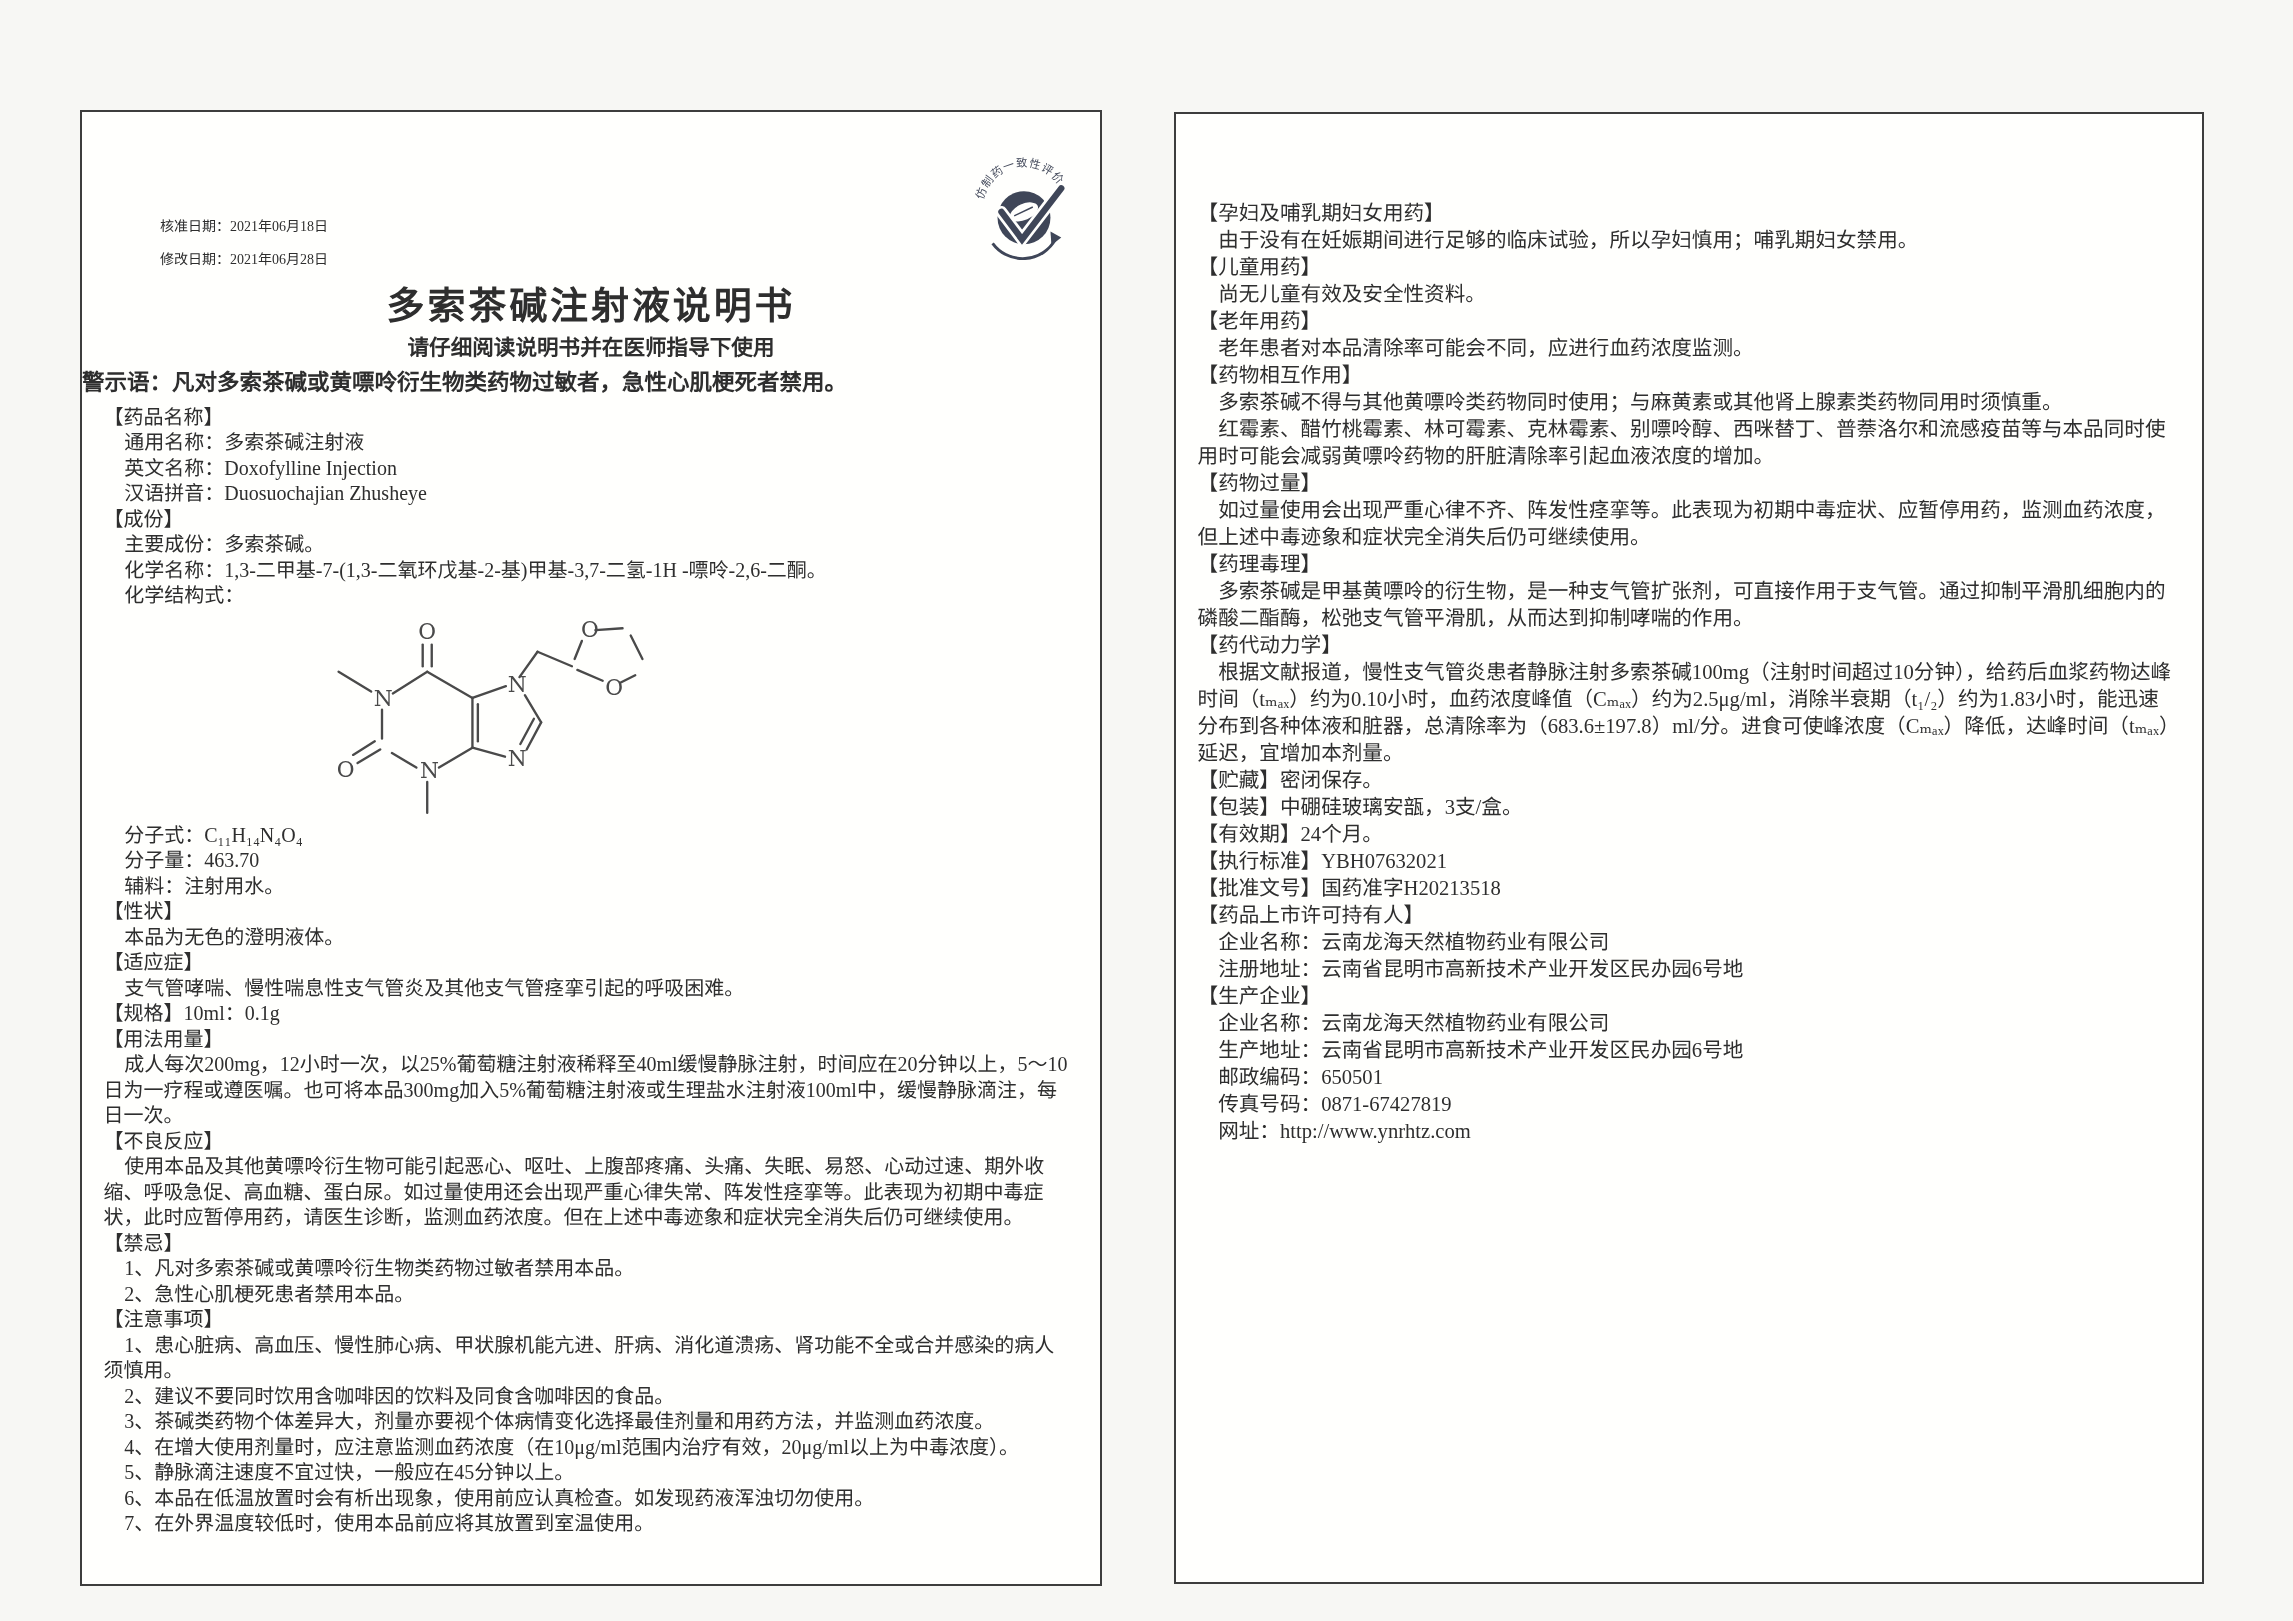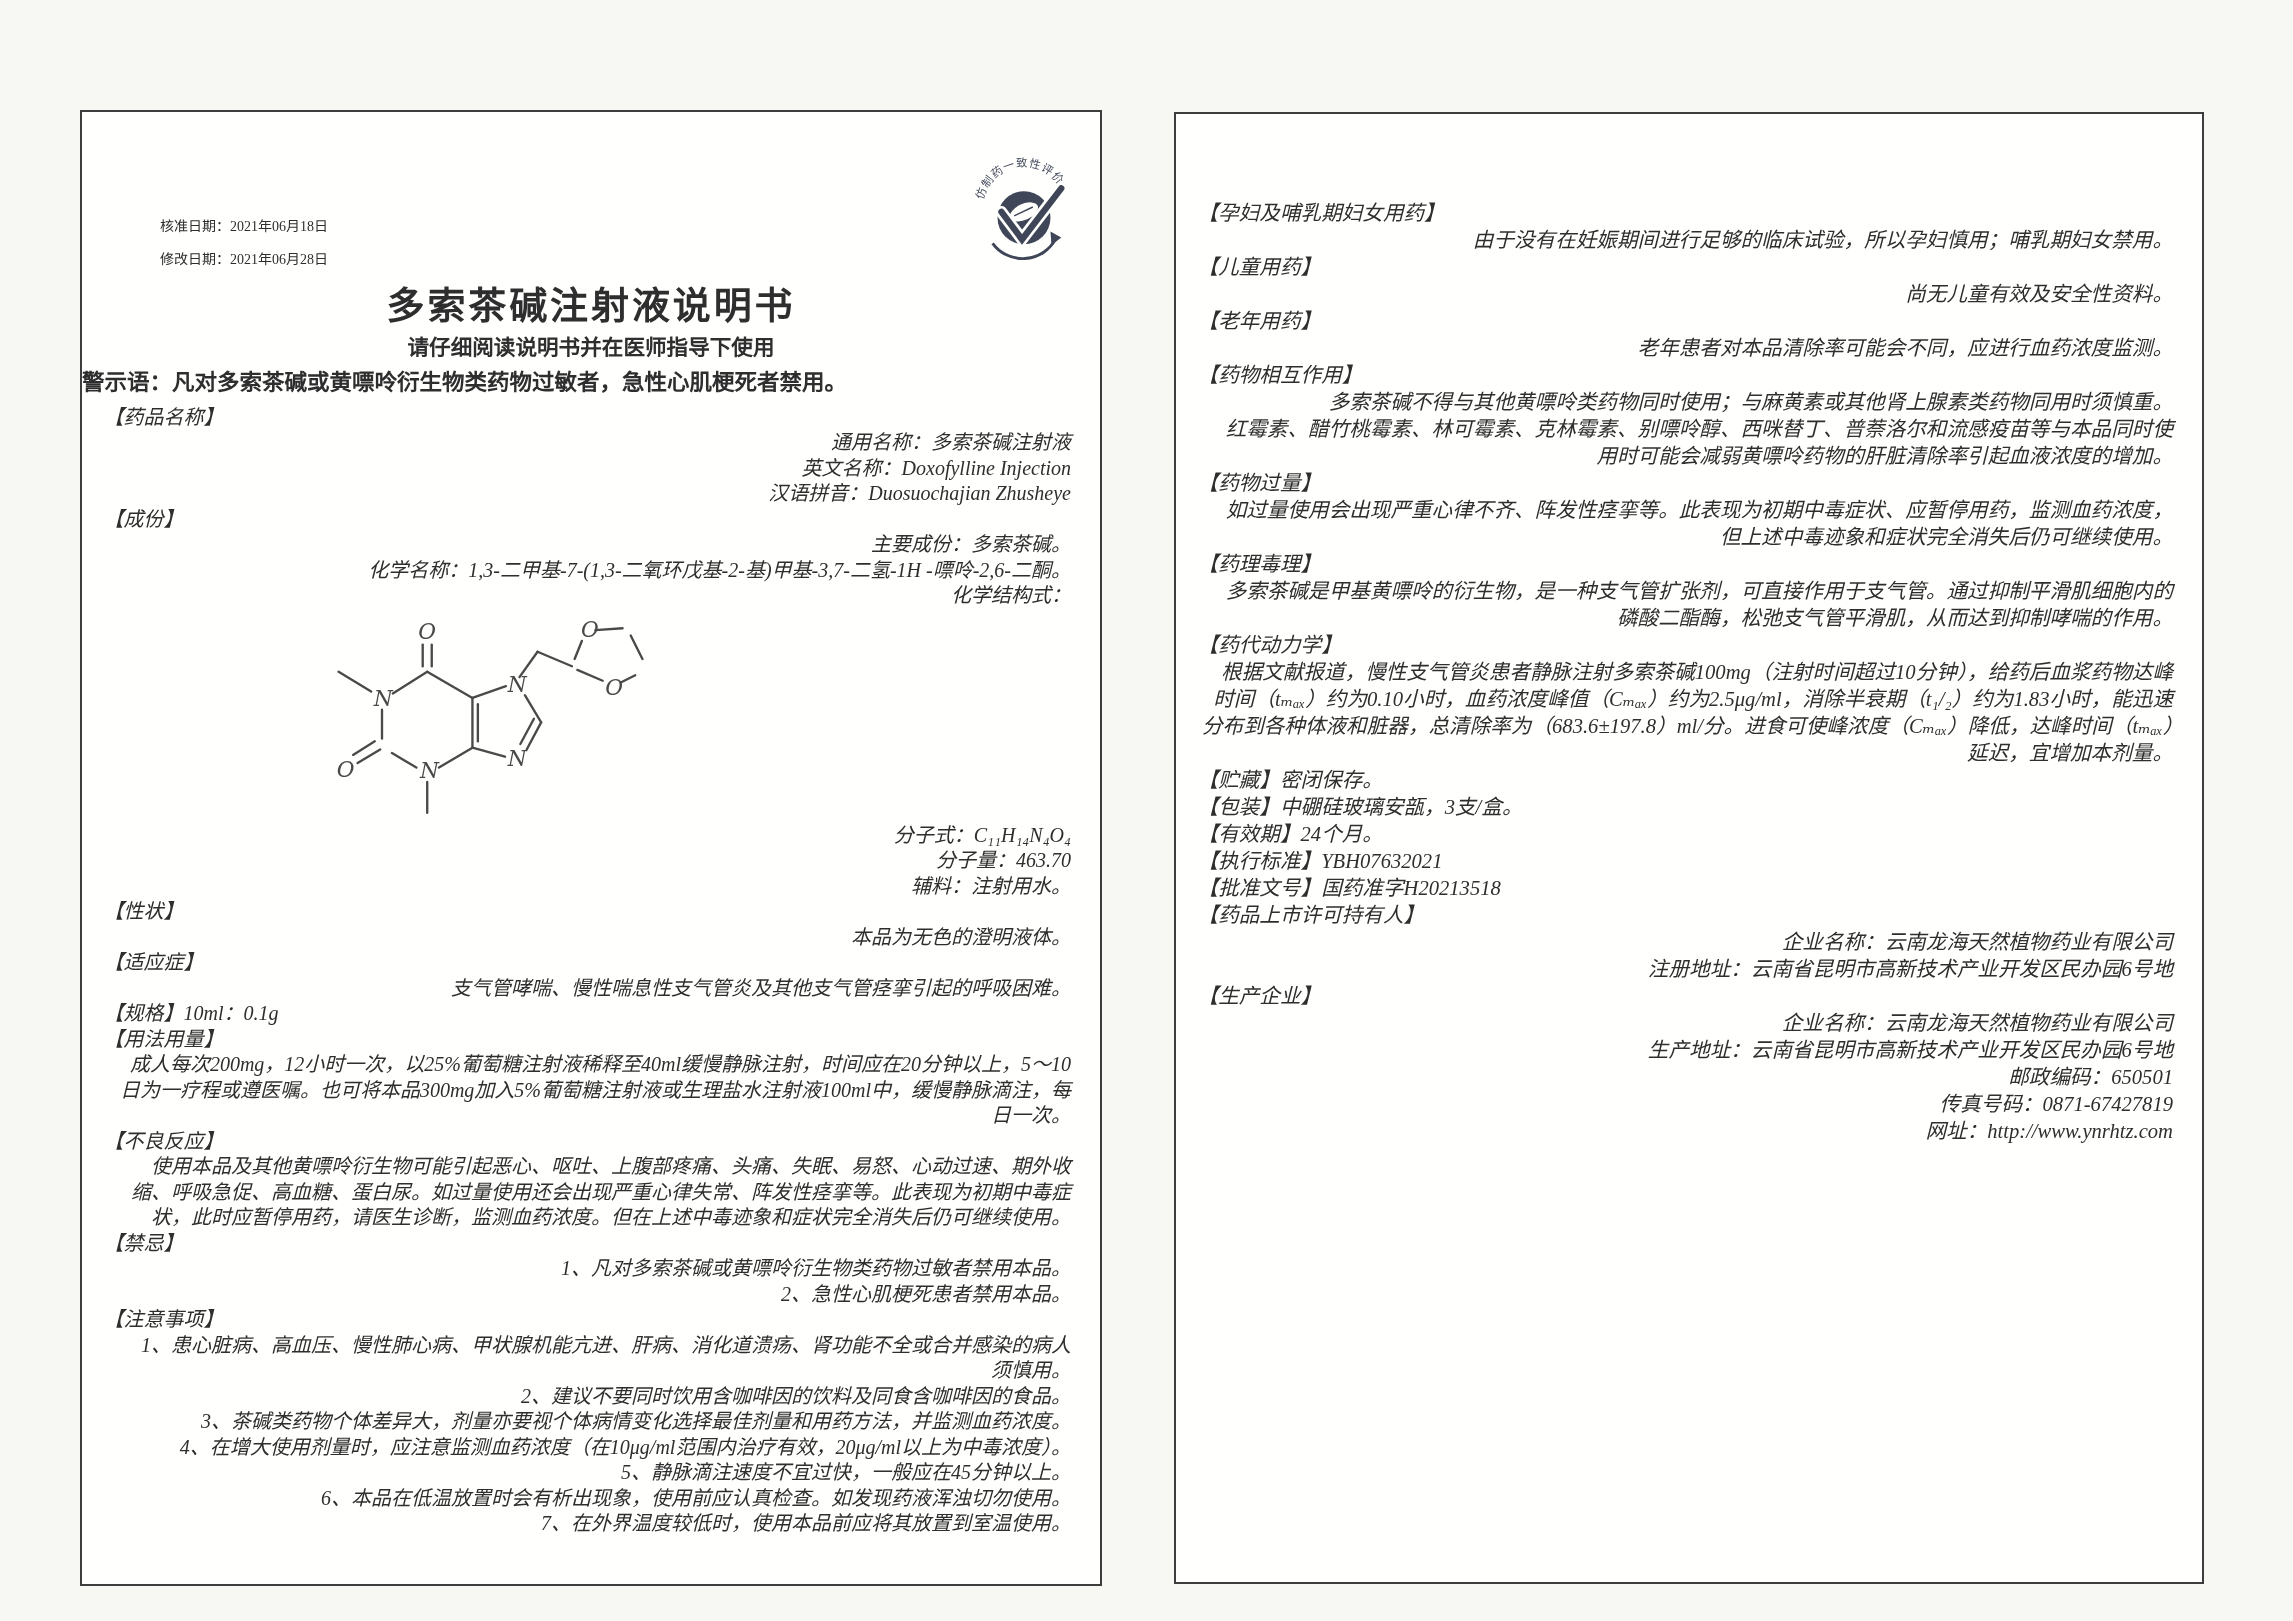--- a/index.html
+++ b/index.html
@@ -21,25 +21,25 @@
 
   .logo{position:absolute;top:45px;right:25.5px;width:102px;height:108px;}
 
   .title{
     margin:5.9px 0 0 0;text-align:center;
     font-size:38px;font-weight:bold;letter-spacing:2.9px;line-height:49px;
   }
   .subtitle{text-align:center;font-size:21.6px;font-weight:600;margin-top:3.9px;line-height:27.4px;}
   .warning{text-align:left;font-size:22.5px;font-weight:bold;margin-top:5.9px;line-height:29px;}
 
-  .body{margin-top:7.8px;padding:0 29px 0 21.6px;font-size:20px;line-height:25.5px;font-style:italic;}
+  .body{margin-top:7.8px;padding:0 29px 0 21.6px;font-size:20px;line-height:25.5px;}
   .page-right .body{margin-top:86px;font-size:20.6px;line-height:27px;}
   .ln{white-space:normal;}
   .ln.h{text-indent:0;}
-  .ln.t{text-indent:20.6px;text-align:right;}
+  .ln.t{text-indent:20.6px;}
 
   .structure{margin:2.9px 0 2.9px 147px;width:470px;height:208px;padding:0;}
   .structure svg{width:100%;height:100%;}
   .bond{stroke:#4a4a4a;stroke-width:2.6;fill:none;stroke-linecap:round;}
   .atom{font-size:24px;fill:#4a4a4a;font-family:"DejaVu Serif","Liberation Serif",serif;}
 
   .logo .arc-text{font-size:11.5px;fill:#474d5e;letter-spacing:1px;}
 </style>
 </head>
 <body>

